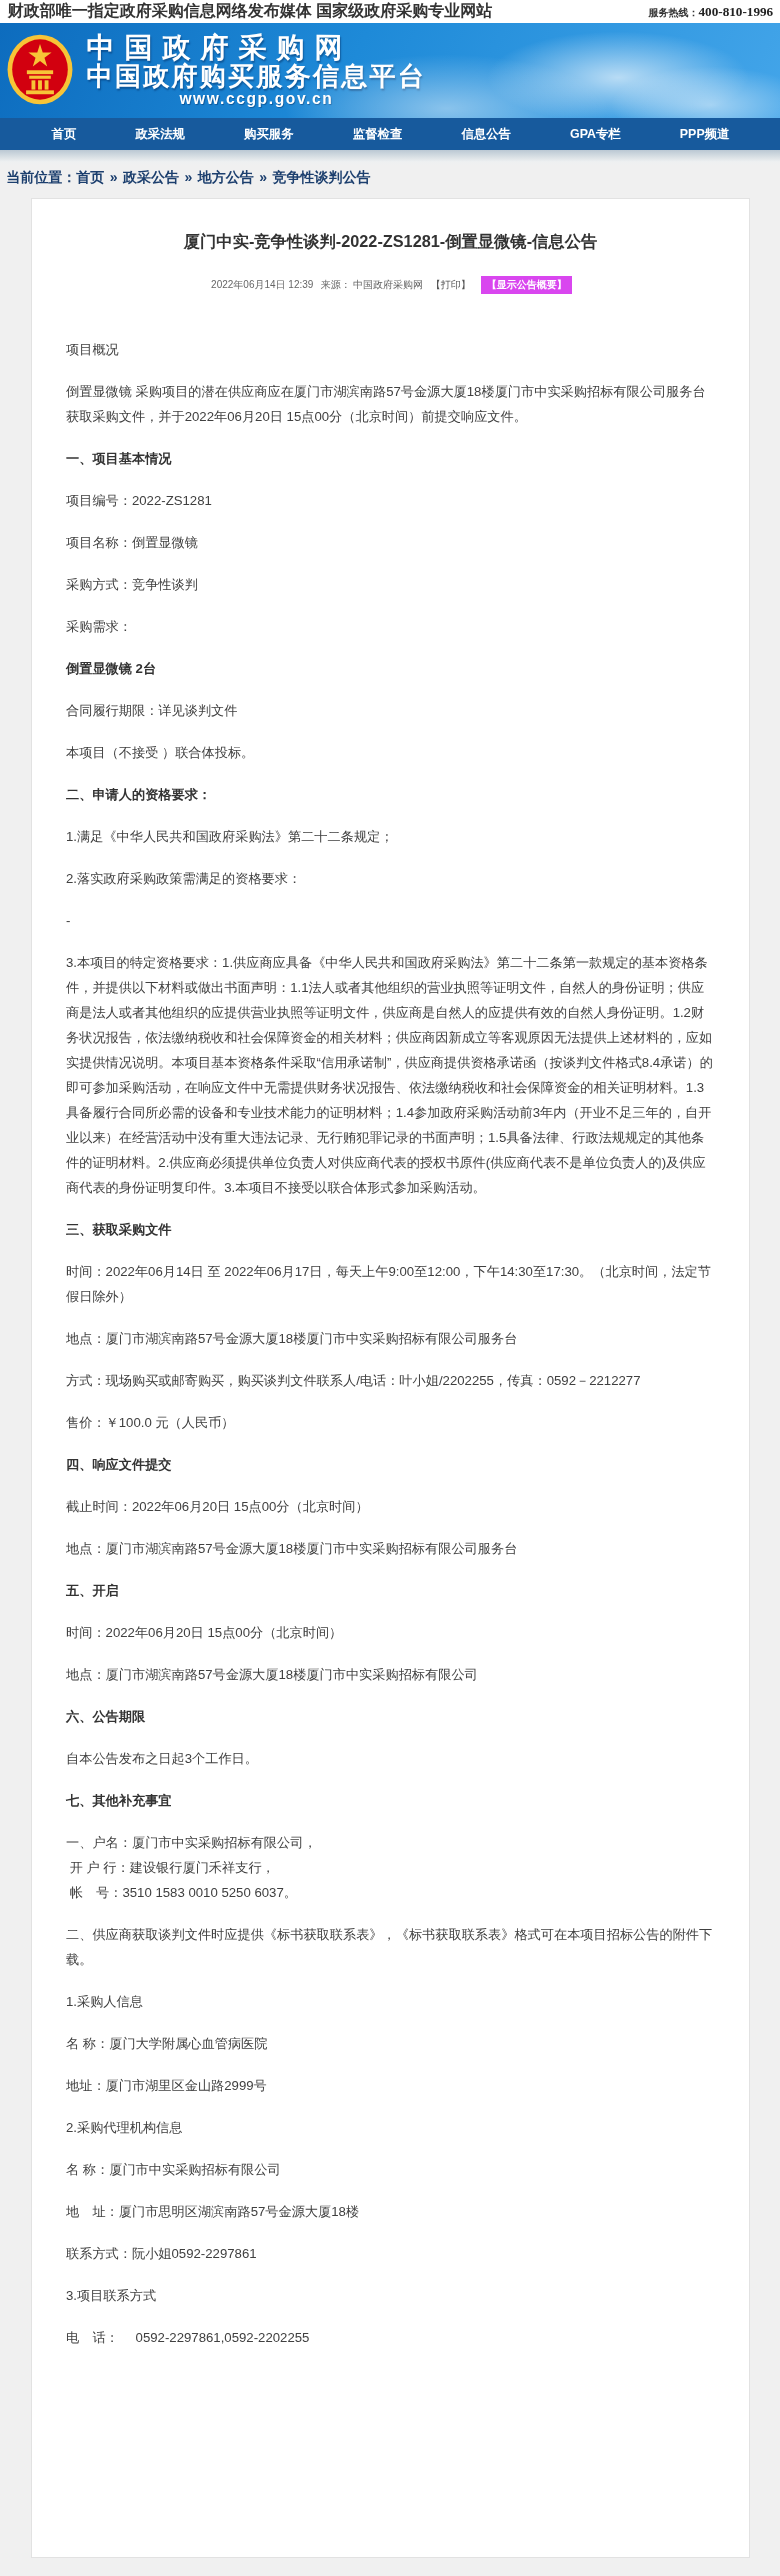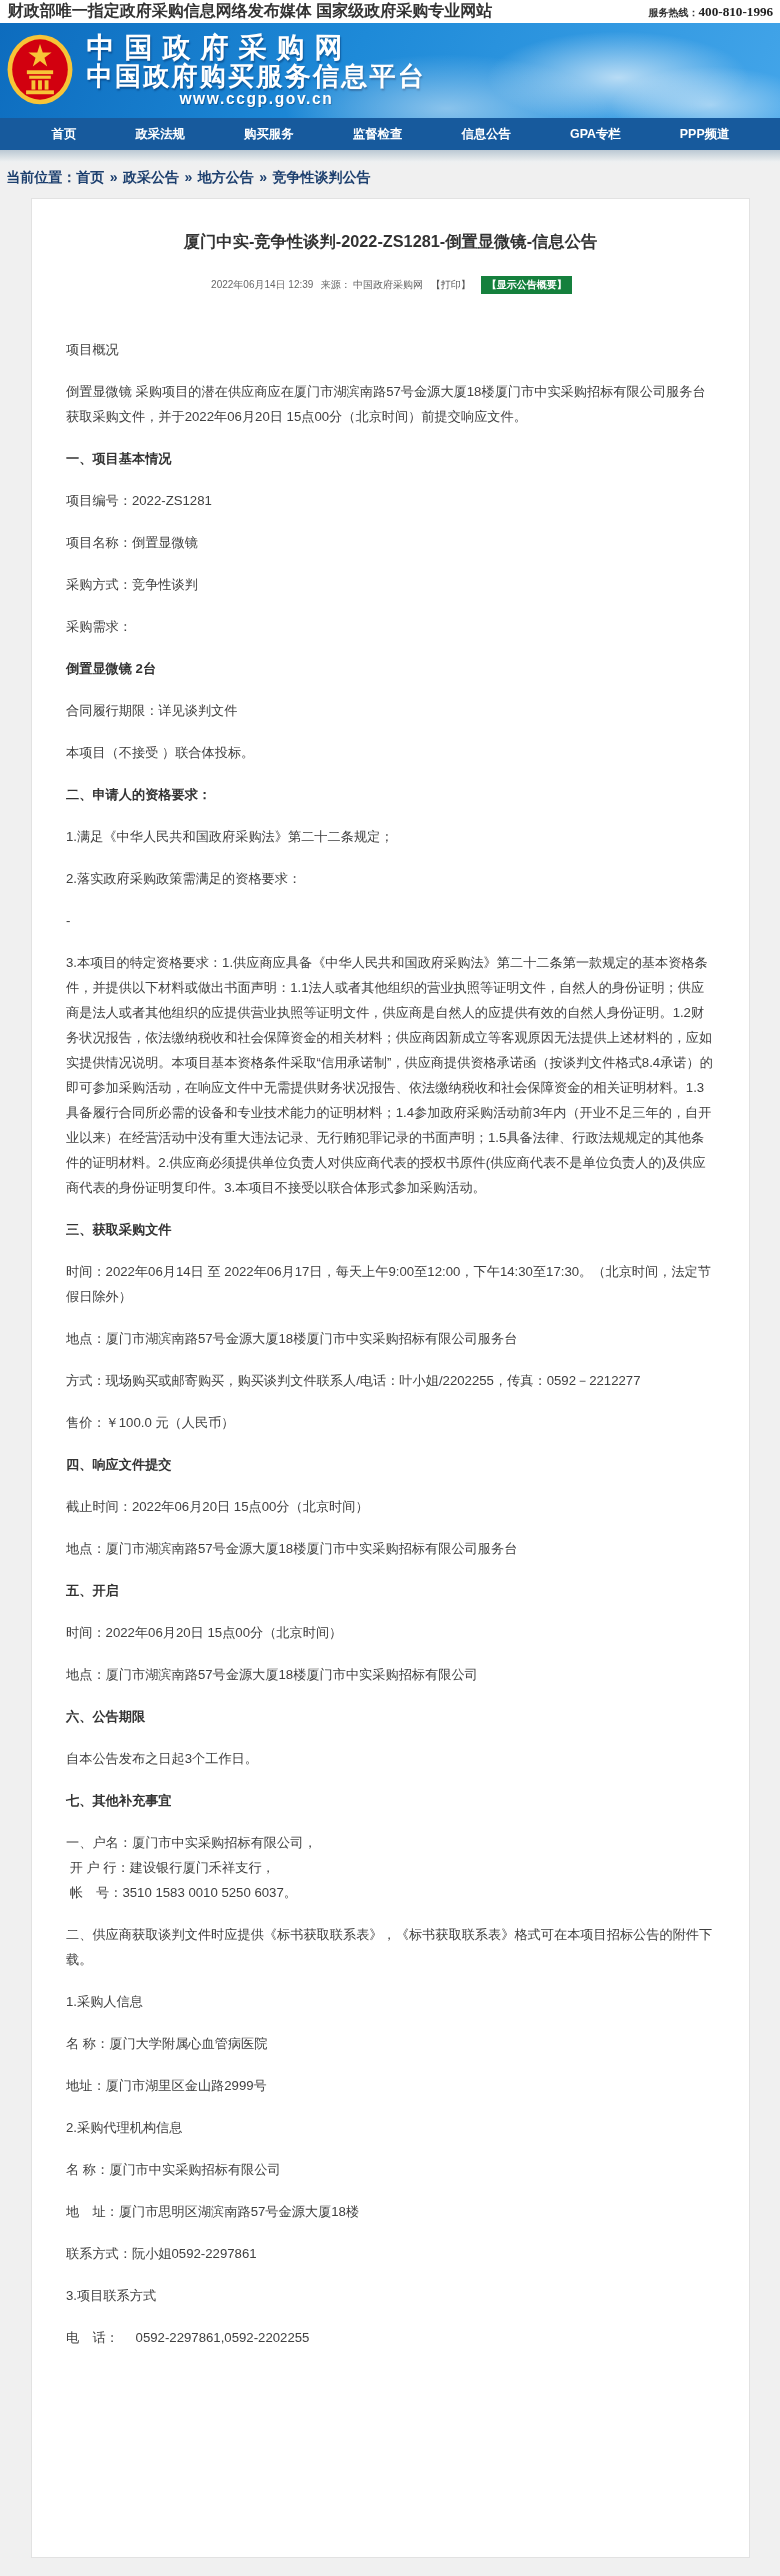--- a/index.html
+++ b/index.html
@@ -57,21 +57,21 @@
     padding:31px 34px 54px;box-sizing:border-box;min-height:2360px;
   }
   .article-title{
     text-align:center;font-size:16.3px;font-weight:bold;color:#333;
     margin:0 0 23px;line-height:23px;
   }
   .article-meta{text-align:center;font-size:10px;color:#666;margin:0 0 43px;}
   .meta-piece{margin:0 2.3px;}
   .print-btn{color:#555;cursor:pointer;margin-left:5px;}
   .summary-badge{
-    display:inline-block;background:#15803d;color:#fff;font-weight:bold;
+    display:inline-block;background:#d946ef;color:#fff;font-weight:bold;
     padding:2.3px 5.4px;margin-left:7.8px;font-size:10px;
   }
   
   .article-body p{
     font-size:13.2px;line-height:25px;color:#404040;margin:0 0 17px;
     word-break:break-all;
   }
   .article-body p.bold{font-weight:bold;color:#333;}
 </style>
 </head>

